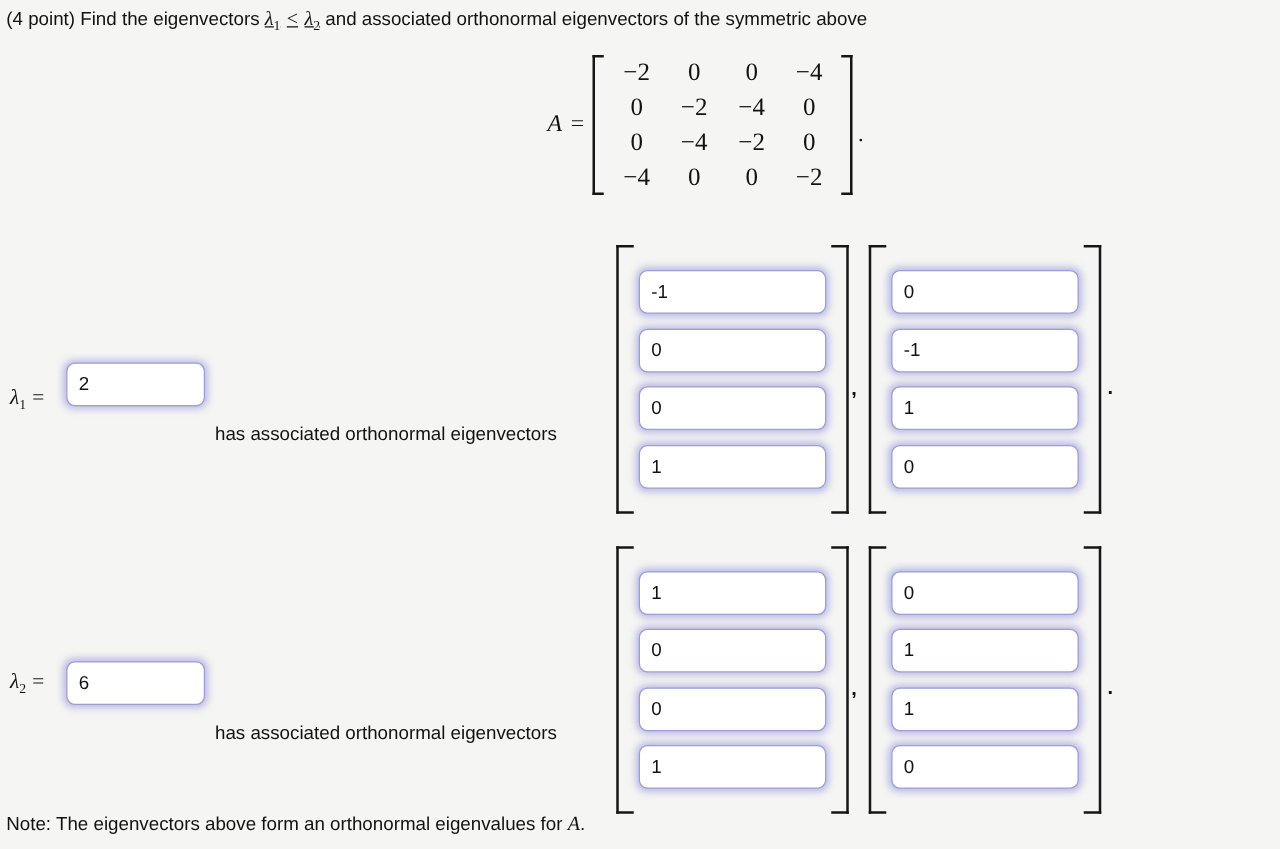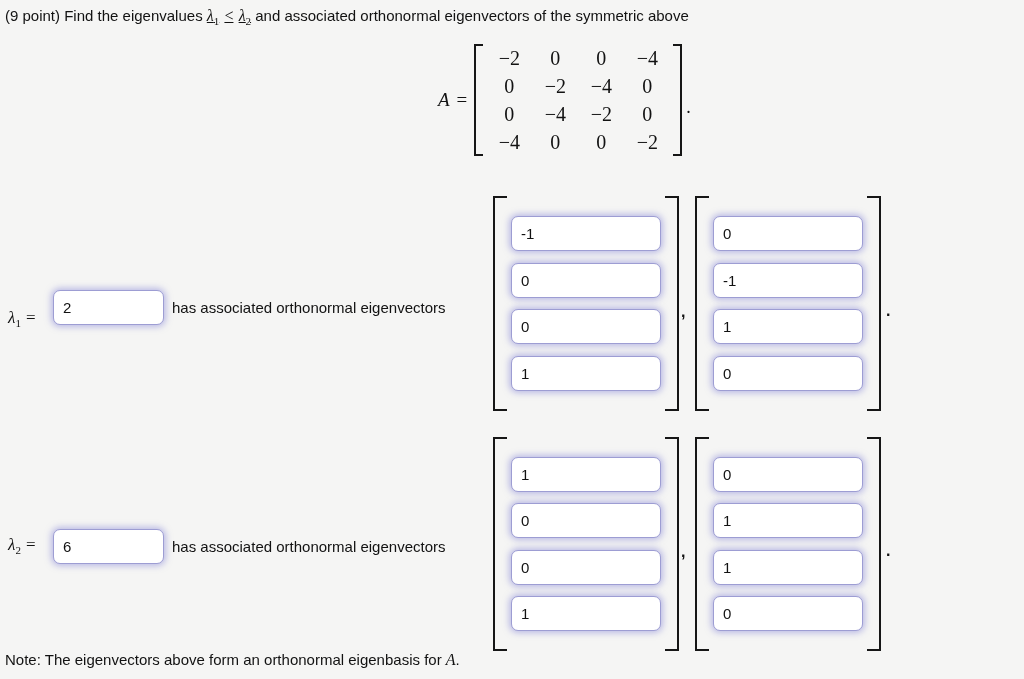--- a/index.html
+++ b/index.html
@@ -67,21 +67,21 @@
   .answer {
     box-sizing:border-box; height:35px;
     border:1.5px solid #9d9dd3; border-radius:7px;
     background:#ffffff;
     box-shadow:0 0 6px 2px rgba(128,128,214,0.5);
     font-family:"Liberation Sans", sans-serif;
     font-size:15px; color:#121212;
     padding:0 0 0 9px; outline:none;
   }
   .lam-input { position:absolute; left:53px; width:111px; }
-  .desc { position:absolute; left:172px; font-size:15px; white-space:nowrap; }
+  .desc { position:absolute; left:172px; font-size:15px; white-space:nowrap;margin-top:40px; }
 
   
   .vgroup { position:absolute; left:493px; display:flex; }
   .vbr { width:14px; height:100%; box-sizing:border-box; }
   .vbr.l { border-left:2px solid #161616; border-top:2px solid #161616; border-bottom:2px solid #161616; }
   .vbr.r { border-right:2px solid #161616; border-top:2px solid #161616; border-bottom:2px solid #161616; }
   .vcol {
     display:flex; flex-direction:column; justify-content:space-between;
     padding:20px 0; box-sizing:border-box; margin:0 4px; height:100%;
   }
@@ -95,22 +95,22 @@
   
   .note { position:absolute; left:5px; top:651px; font-size:15px; white-space:nowrap; }
   .note .mvar { font-size:16px; }
 </style>
 </head>
 <body>
 
 <div class="page">
 
   <div class="title">
-    <span>(9 point)</span>
-    <span>Find the eigenvalues</span>
+    <span>(4 point)</span>
+    <span>Find the eigenvectors</span>
     <span class="mi"><span>λ</span><sub>1</sub></span>
     <span class="mi rel">&lt;</span>
     <span class="mi"><span>λ</span><sub>2</sub></span>
     <span>and associated orthonormal eigenvectors of the symmetric above</span>
   </div>
 
   <div class="matrix-block">
     <span class="mvar">A</span>
     <span class="meq">=</span>
     <div class="mbr l"></div>
@@ -184,17 +184,17 @@
       <input class="answer" value="0" style="">
       <input class="answer" value="1" style="">
       <input class="answer" value="1" style="">
       <input class="answer" value="0" style="">
     </div>
     <div class="vbr r"></div>
     <div class="term">.</div>
   </div>
 
   <div class="note">
-    <span>Note: The eigenvectors above form an orthonormal eigenbasis for</span>
+    <span>Note: The eigenvectors above form an orthonormal eigenvalues for</span>
     <span class="mvar">A</span><span>.</span>
   </div>
 
 </div>
 
 </body></html>

